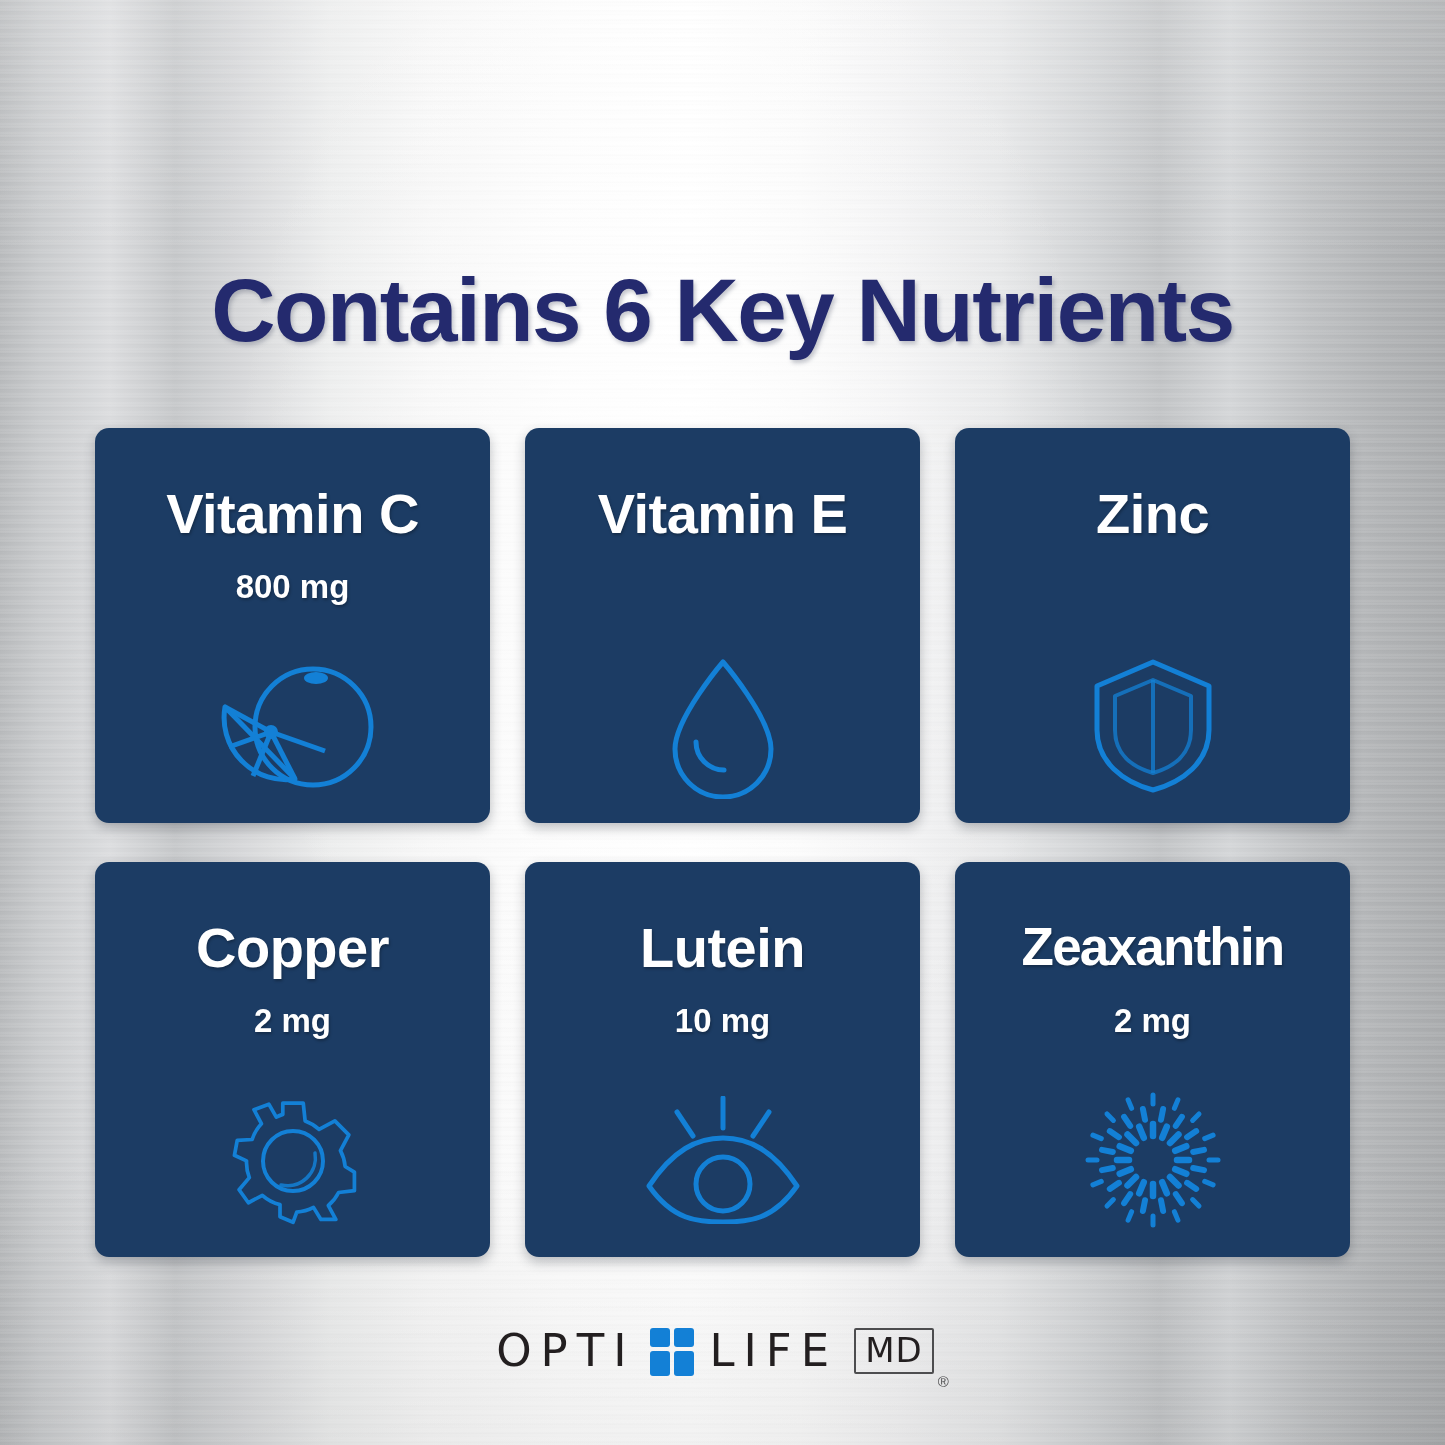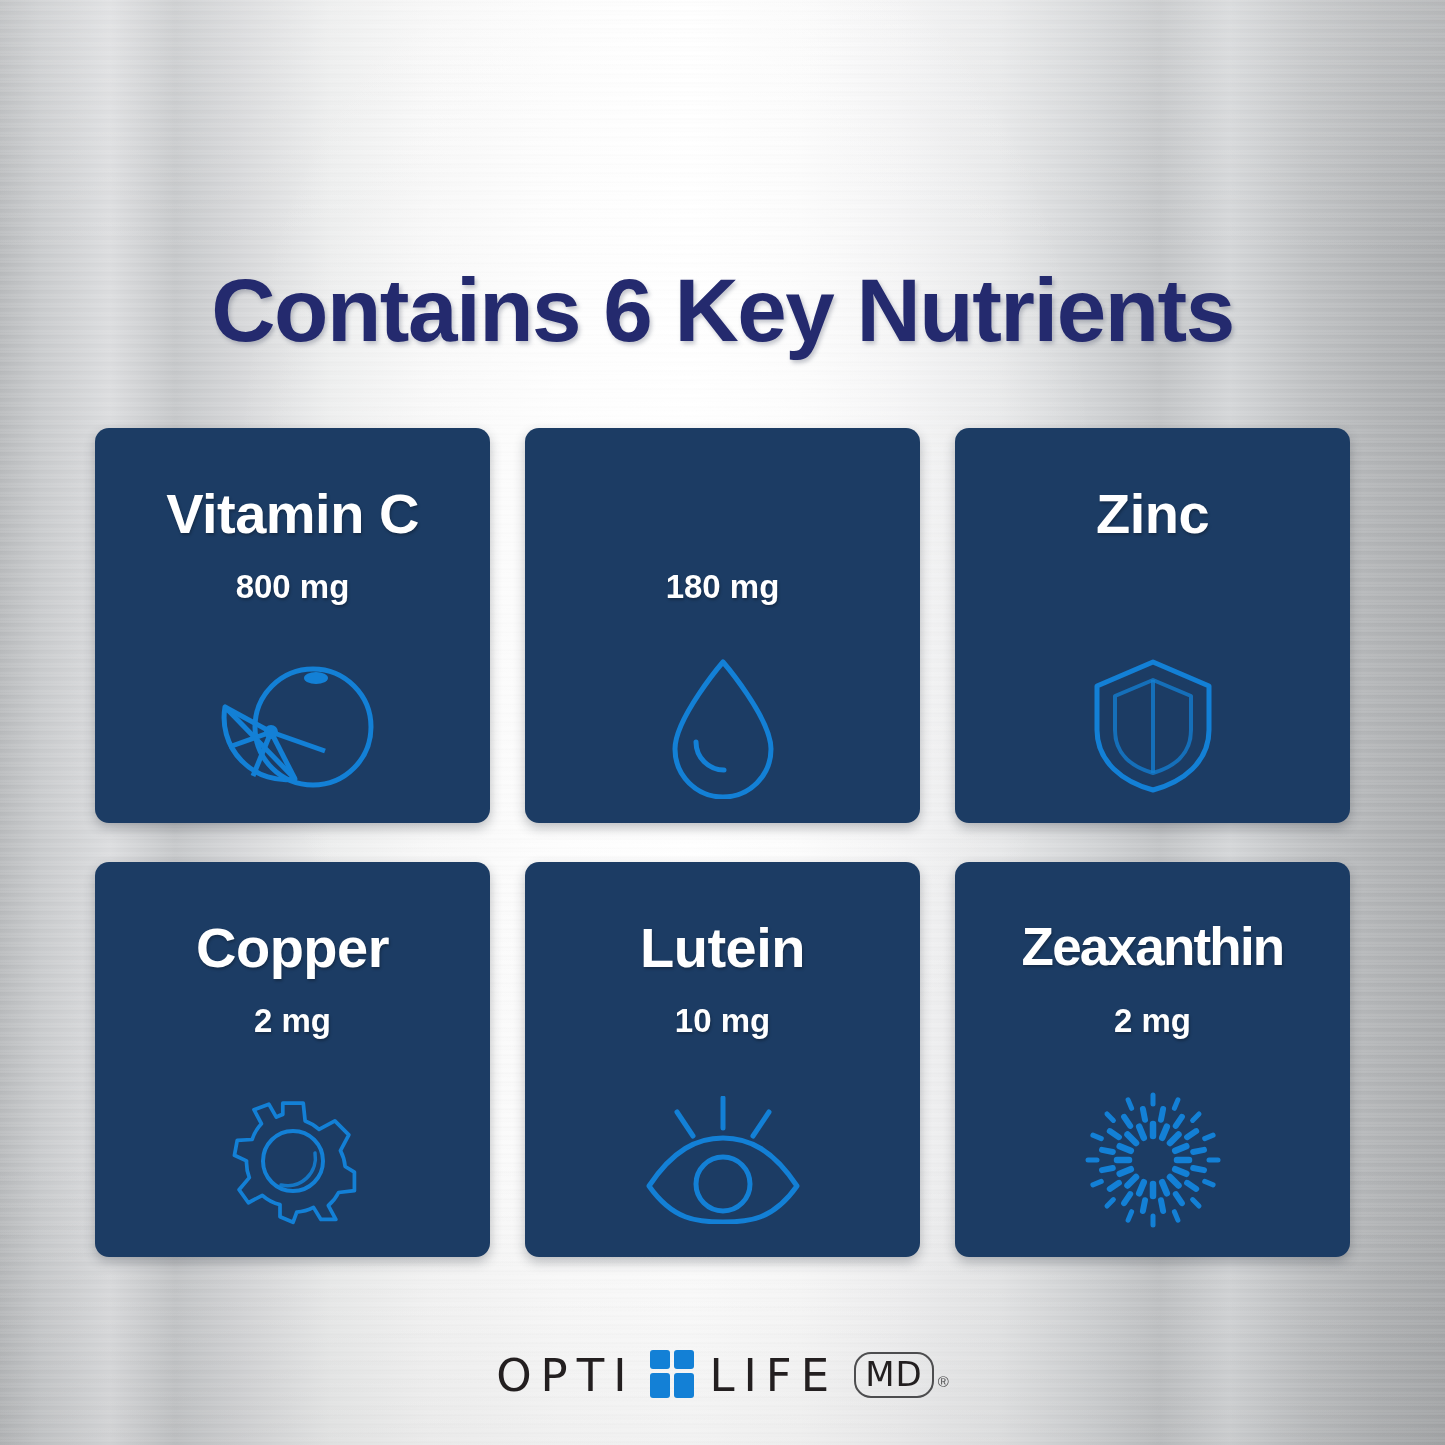--- a/index.html
+++ b/index.html
@@ -155,21 +155,21 @@
   .card-icon svg { display: block; }
 
   
   .logo {
     position: absolute;
     left: 0;
     width: 100%;
     top: 1328px;
     height: 70px;
     display: flex;
-    align-items: flex-end;
+    align-items: flex-start;
     justify-content: center;
     gap: 0px;
   }
   .logo-word {
     font-size: 45px;
     letter-spacing: 9px;
     color: #231f20;
     font-weight: 400;
     line-height: 1;
     font-family: "DejaVu Sans", sans-serif;
@@ -184,21 +184,21 @@
     grid-template-rows: 19px 25px;
     gap: 4px;
   }
   .logo-squares i {
     display: block;
     background: #1380d6;
     border-radius: 3px;
   }
   .md-badge {
     border: 2px solid #4d4d4f;
-    border-radius: 17px;
+    border-radius: 2px;
     padding: 3px 9px 5px 9px;
     font-size: 34px;
     line-height: 1;
     letter-spacing: 1px;
     color: #231f20;
     font-family: "DejaVu Sans", sans-serif;
   }
   .reg-mark {
     font-size: 15px;
     color: #4d4d4f;
@@ -229,21 +229,21 @@
             <path d="M68 77 L122 96"></path>
             <path d="M68 77 L26 92"></path>
             <path d="M68 77 L50 121"></path>
             <path d="M68 77 L92 124"></path>
             <circle cx="68" cy="77" r="7" fill="#1380d6" stroke="none"></circle>
           </svg>
         </div>
       </div>
 
       <div class="card">
-        <div class="card-dose">180 mg</div>
+        <div class="card-title">Vitamin E</div>
         <div class="card-icon">
           <svg width="120" height="145" viewBox="0 0 120 145" fill="none" stroke="#1380d6" stroke-width="5" stroke-linecap="round">
             <path d="M60 8 C60 8 108 64 108 95 A48 48 0 0 1 12 95 C12 64 60 8 60 8 Z" stroke-linejoin="round"></path>
             <path d="M33 88 A28 28 0 0 0 61 116"></path>
           </svg>
         </div>
       </div>
 
       <div class="card">
         <div class="card-title">Zinc</div>

